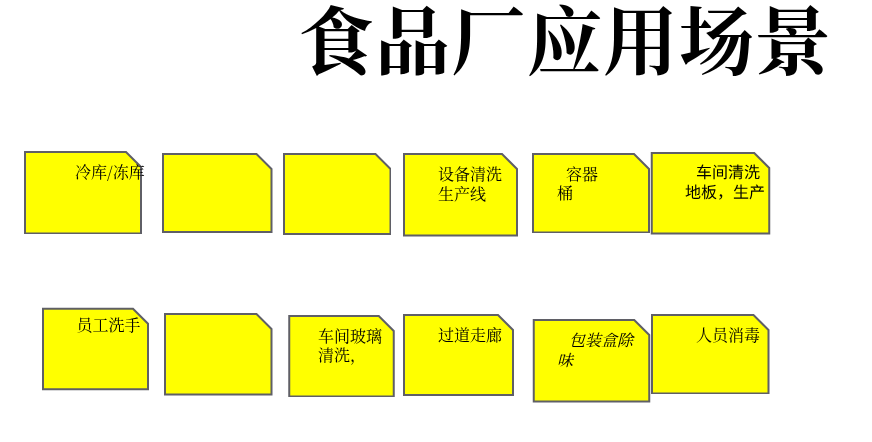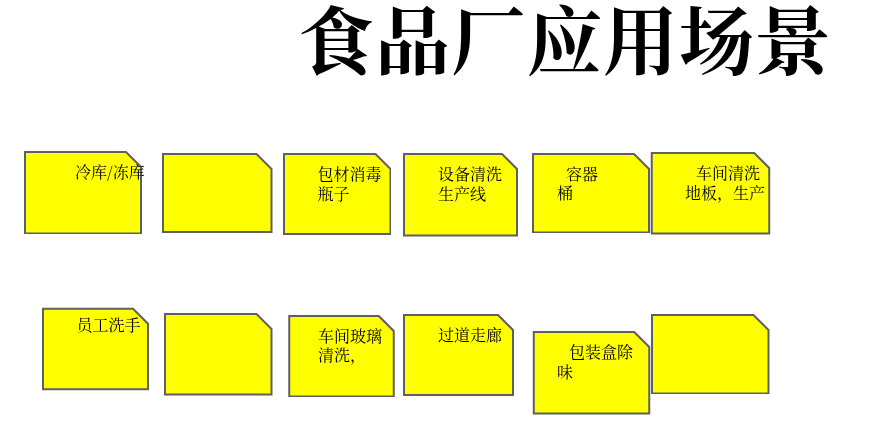--- a/index.html
+++ b/index.html
@@ -69,44 +69,40 @@
   </div>
       <div class="note" style="left: 162px; top: 153px; width: 110.5px; height: 80px;">
     <svg class="note-shape" xmlns="http://www.w3.org/2000/svg" viewBox="0 0 110.5 80">
       <polygon points="1,1 94.5,1 109.5,16 109.5,79 1,79" fill="#ffff00" stroke="#5f5f66" stroke-width="2"></polygon>
     </svg>
   </div>
       <div class="note" style="left: 282.5px; top: 153px; width: 108.5px; height: 82px;">
     <svg class="note-shape" xmlns="http://www.w3.org/2000/svg" viewBox="0 0 108.5 82">
       <polygon points="1,1 92.5,1 107.5,16 107.5,81 1,81" fill="#ffff00" stroke="#5f5f66" stroke-width="2"></polygon>
     </svg>
-    <div class="note-text">
-          <div class="note-line">包材消毒</div>
-          <div class="note-line">瓶子</div>
-        </div>
   </div>
       <div class="note" style="left: 403px; top: 153px; width: 115px; height: 83.5px;">
     <svg class="note-shape" xmlns="http://www.w3.org/2000/svg" viewBox="0 0 115 83.5">
       <polygon points="1,1 99,1 114,16 114,82.5 1,82.5" fill="#ffff00" stroke="#5f5f66" stroke-width="2"></polygon>
     </svg>
     <div class="note-text">
           <div class="note-line">设备清洗</div>
           <div class="note-line">生产线</div>
         </div>
   </div>
       <div class="note" style="left: 522px; top: 152.5px; width: 138px; height: 80.5px;">
     <svg class="note-shape" xmlns="http://www.w3.org/2000/svg" viewBox="0 0 118 80.5">
       <polygon points="1,1 102,1 117,16 117,79.5 1,79.5" fill="#ffff00" stroke="#5f5f66" stroke-width="2"></polygon>
     </svg>
     <div class="note-text">
           <div class="note-line" style="text-indent: 9px;">容器</div>
           <div class="note-line">桶</div>
         </div>
   </div>
-      <div class="note" style="left: 650px; top: 152px; width: 121px; height: 82.5px;">
+      <div class="note" style="left: 650px; top: 152px; width: 121px; height: 82.5px; font-family: Liberation Serif, serif;">
     <svg class="note-shape" xmlns="http://www.w3.org/2000/svg" viewBox="0 0 119.5 82.5">
       <polygon points="1,1 103.5,1 118.5,16 118.5,81.5 1,81.5" fill="#ffff00" stroke="#5f5f66" stroke-width="2"></polygon>
     </svg>
     <div class="note-text">
           <div class="note-line" style="text-indent: 11px;">车间清洗</div>
           <div class="note-line">地板，生产</div>
         </div>
   </div>
       <div class="note" style="left: 41.5px; top: 304px; width: 107px; height: 90px;">
     <svg class="note-shape" xmlns="http://www.w3.org/2000/svg" viewBox="0 0 107 82.5">
@@ -131,28 +127,31 @@
         </div>
   </div>
       <div class="note" style="left: 403px; top: 313.5px; width: 111px; height: 82px;">
     <svg class="note-shape" xmlns="http://www.w3.org/2000/svg" viewBox="0 0 111 82">
       <polygon points="1,1 95,1 110,16 110,81 1,81" fill="#ffff00" stroke="#5f5f66" stroke-width="2"></polygon>
     </svg>
     <div class="note-text">
           <div class="note-line">过道走廊</div>
         </div>
   </div>
-      <div class="note" style="left: 522px; top: 331px; width: 139px; height: 83.5px;">
+      <div class="note" style="left: 522px; top: 319px; width: 139px; height: 83.5px; font-style: italic;">
     <svg class="note-shape" xmlns="http://www.w3.org/2000/svg" viewBox="0 0 117.5 83.5">
       <polygon points="1,1 101.5,1 116.5,16 116.5,82.5 1,82.5" fill="#ffff00" stroke="#5f5f66" stroke-width="2"></polygon>
     </svg>
     <div class="note-text">
           <div class="note-line" style="text-indent: 12px;">包装盒除</div>
           <div class="note-line">味</div>
         </div>
   </div>
       <div class="note" style="left: 651px; top: 313.5px; width: 118.5px; height: 80.5px;">
     <svg class="note-shape" xmlns="http://www.w3.org/2000/svg" viewBox="0 0 118.5 80.5">
       <polygon points="1,1 102.5,1 117.5,16 117.5,79.5 1,79.5" fill="#ffff00" stroke="#5f5f66" stroke-width="2"></polygon>
     </svg>
+    <div class="note-text">
+          <div class="note-line" style="text-indent: 10px;">人员消毒</div>
+        </div>
   </div>
     </div>
 </div>
 
 </body></html>

